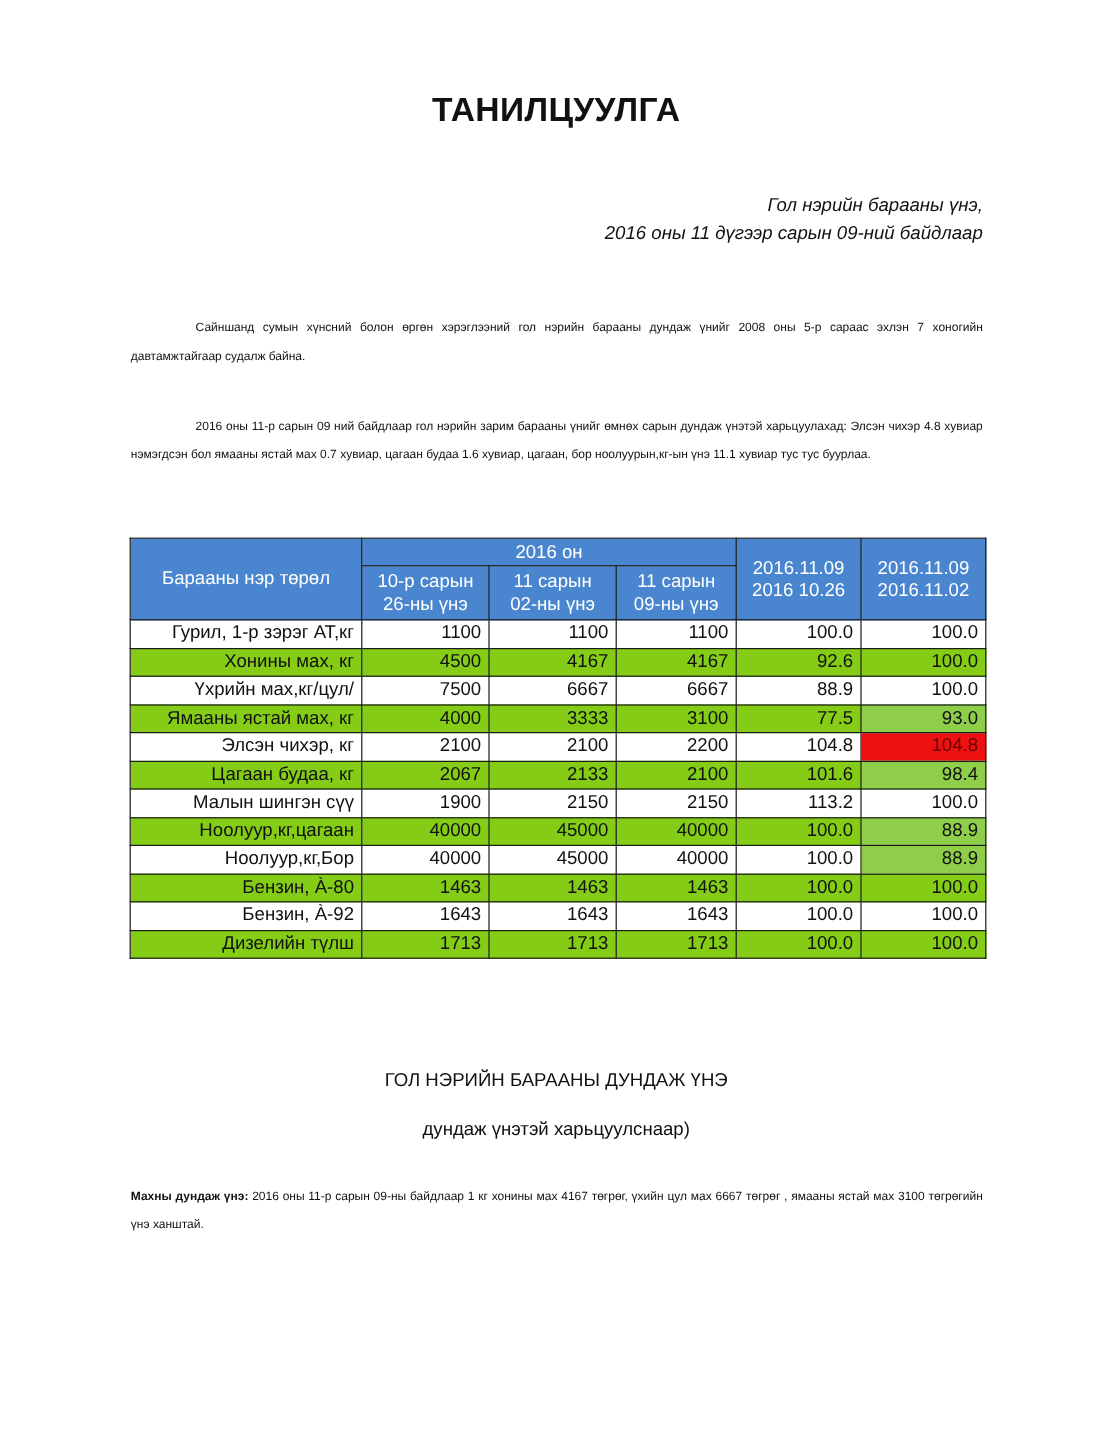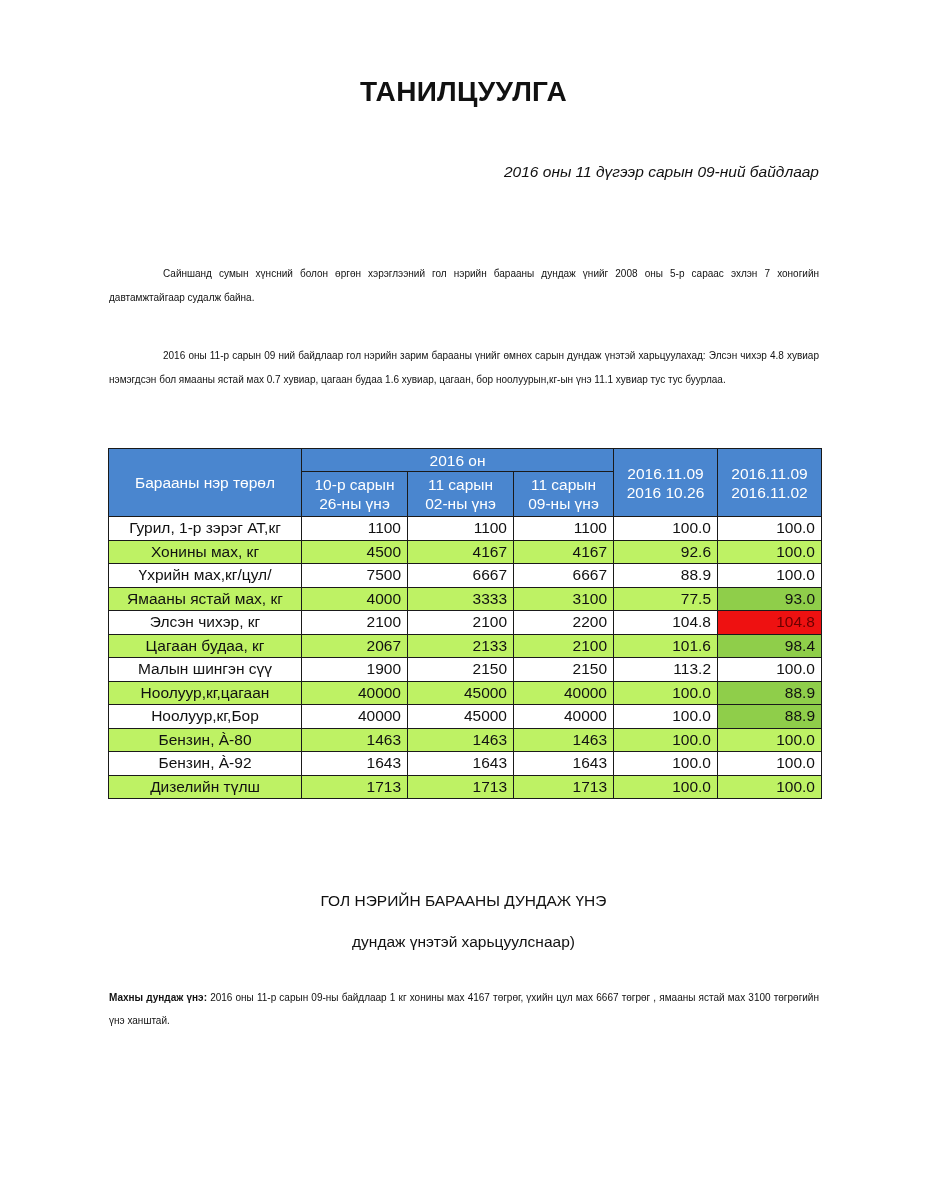--- a/index.html
+++ b/index.html
@@ -15,39 +15,40 @@
     .p1 { top: 262px; }
     .p2 { top: 344px; }
     table.prices { position: absolute; top: 448px; left: 108px; border-collapse: collapse;
                    font-size: 15.5px; }
     table.prices td, table.prices th { border: 1px solid #1a1a1a; padding: 0 6px; }
     table.prices th { background: #4a86cf; color: #ffffff; font-weight: normal;
                       text-align: center; line-height: 19px; }
     table.prices th.group { height: 22px; }
     table.prices th.sub { height: 44px; }
     table.prices td { height: 22.5px; line-height: 22px; }
-    table.prices td.name { text-align: center; width: 180px; }
+    table.prices td.name { text-align: right; width: 180px; }
     table.prices td.num { text-align: right; }
-    table.prices tr.alt td { background: #bef264; }
+    table.prices tr.alt td { background: #84cc16; }
     table.prices td.green { background: #8fce4a !important; }
     table.prices td.red { background: #ee1111 !important; color: #6b0000; }
     .section-title { position: absolute; top: 892px; left: 0; width: 927px; text-align: center;
                      font-size: 15.5px; }
     .section-sub { position: absolute; top: 932px; left: 0; width: 927px; text-align: center;
                    font-size: 15.5px; line-height: 19px; }
     .p3 { top: 986px; line-height: 23px; }
     .p3 b { font-weight: bold; }
   </style>
 </head>
 <body>
 
 <div>
   <div class="title">ТАНИЛЦУУЛГА</div>
 
   <div class="subtitle">
+    <div>Гол нэрийн барааны үнэ,</div>
     <div>2016 оны 11 дүгээр сарын 09-ний байдлаар</div>
   </div>
 
   <div class="para p1"><span class="indent"></span><span>Сайншанд сумын хүнсний болон өргөн хэрэглээний гол нэрийн барааны дундаж үнийг 2008 оны 5-р сараас эхлэн 7 хоногийн давтамжтайгаар судалж байна.</span></div>
 
   <div class="para p2"><span class="indent"></span><span>2016 оны 11-р сарын 09 ний байдлаар гол нэрийн зарим барааны үнийг өмнөх сарын дундаж үнэтэй харьцуулахад: Элсэн чихэр 4.8 хувиар нэмэгдсэн бол   ямааны ястай мах 0.7 хувиар, цагаан будаа 1.6 хувиар, цагаан, бор ноолуурын,кг-ын үнэ 11.1 хувиар тус тус  буурлаа.</span></div>
 
   <table class="prices">
     <colgroup>
       <col style="width:192px">

